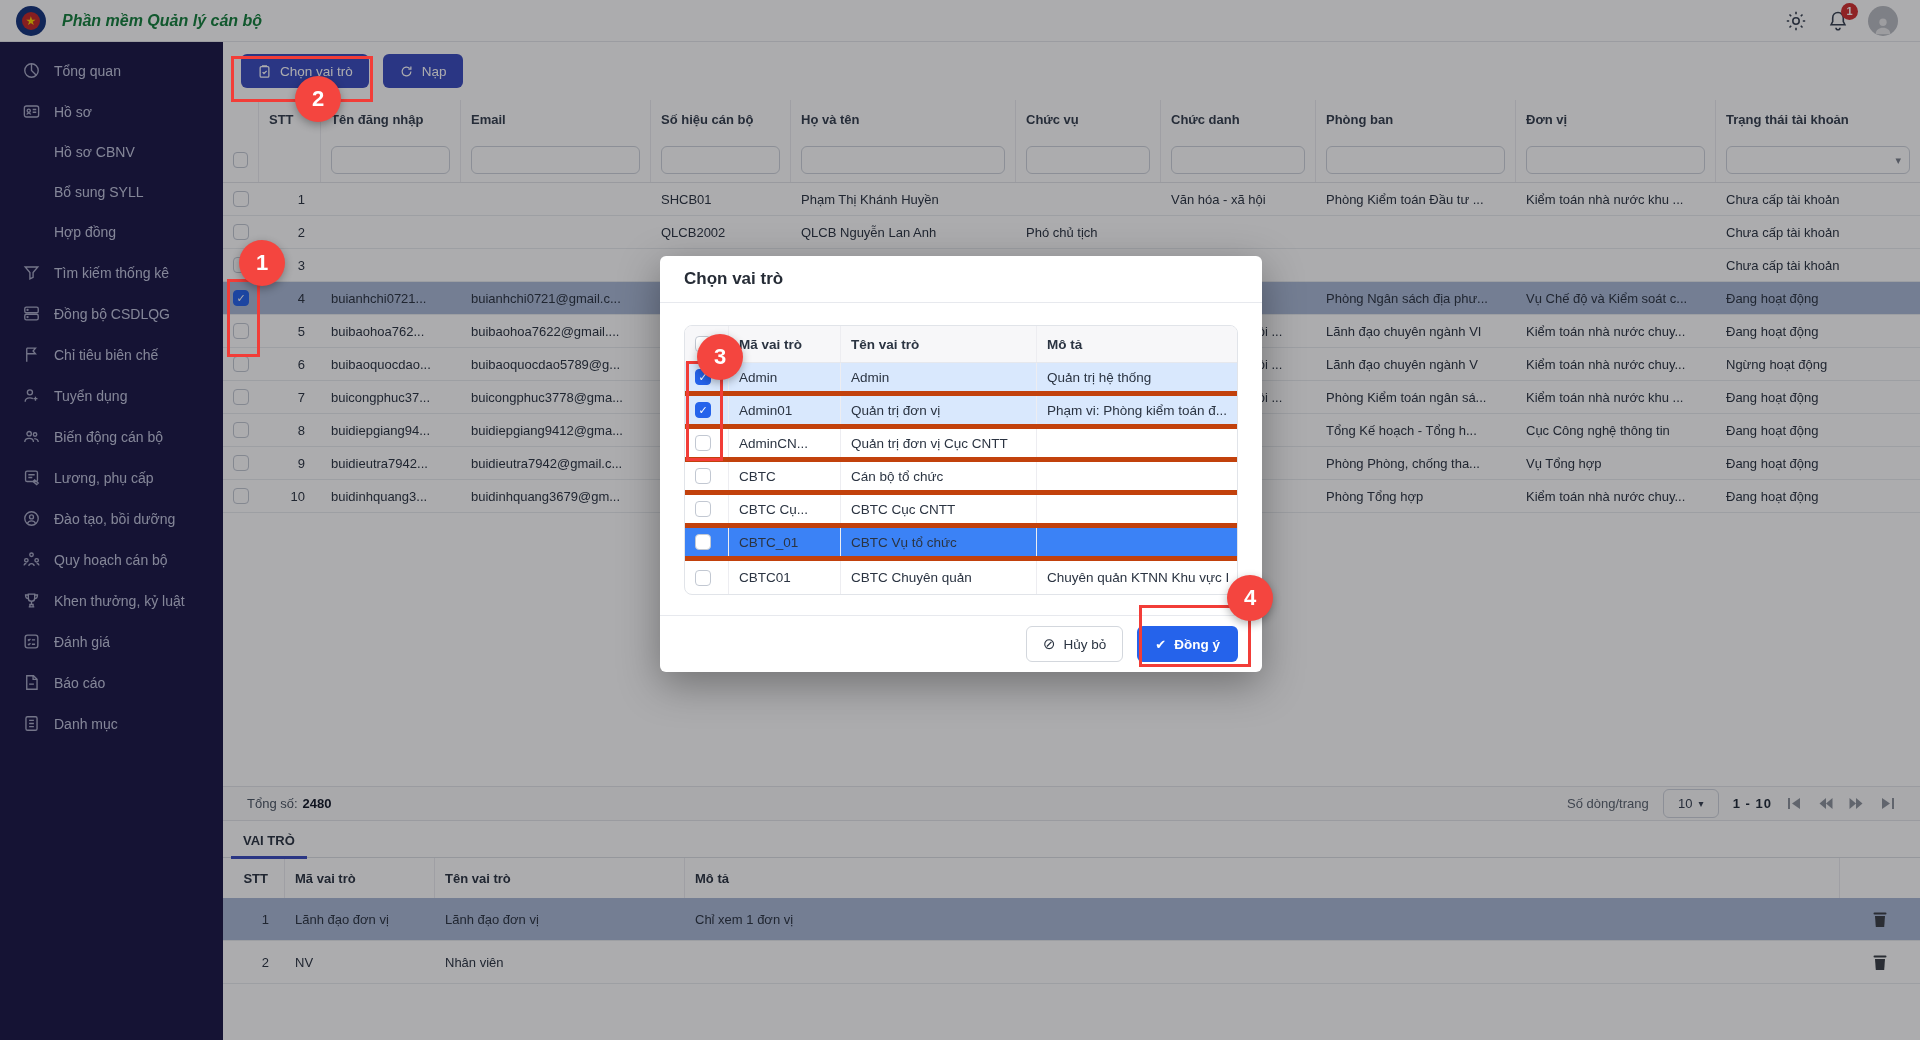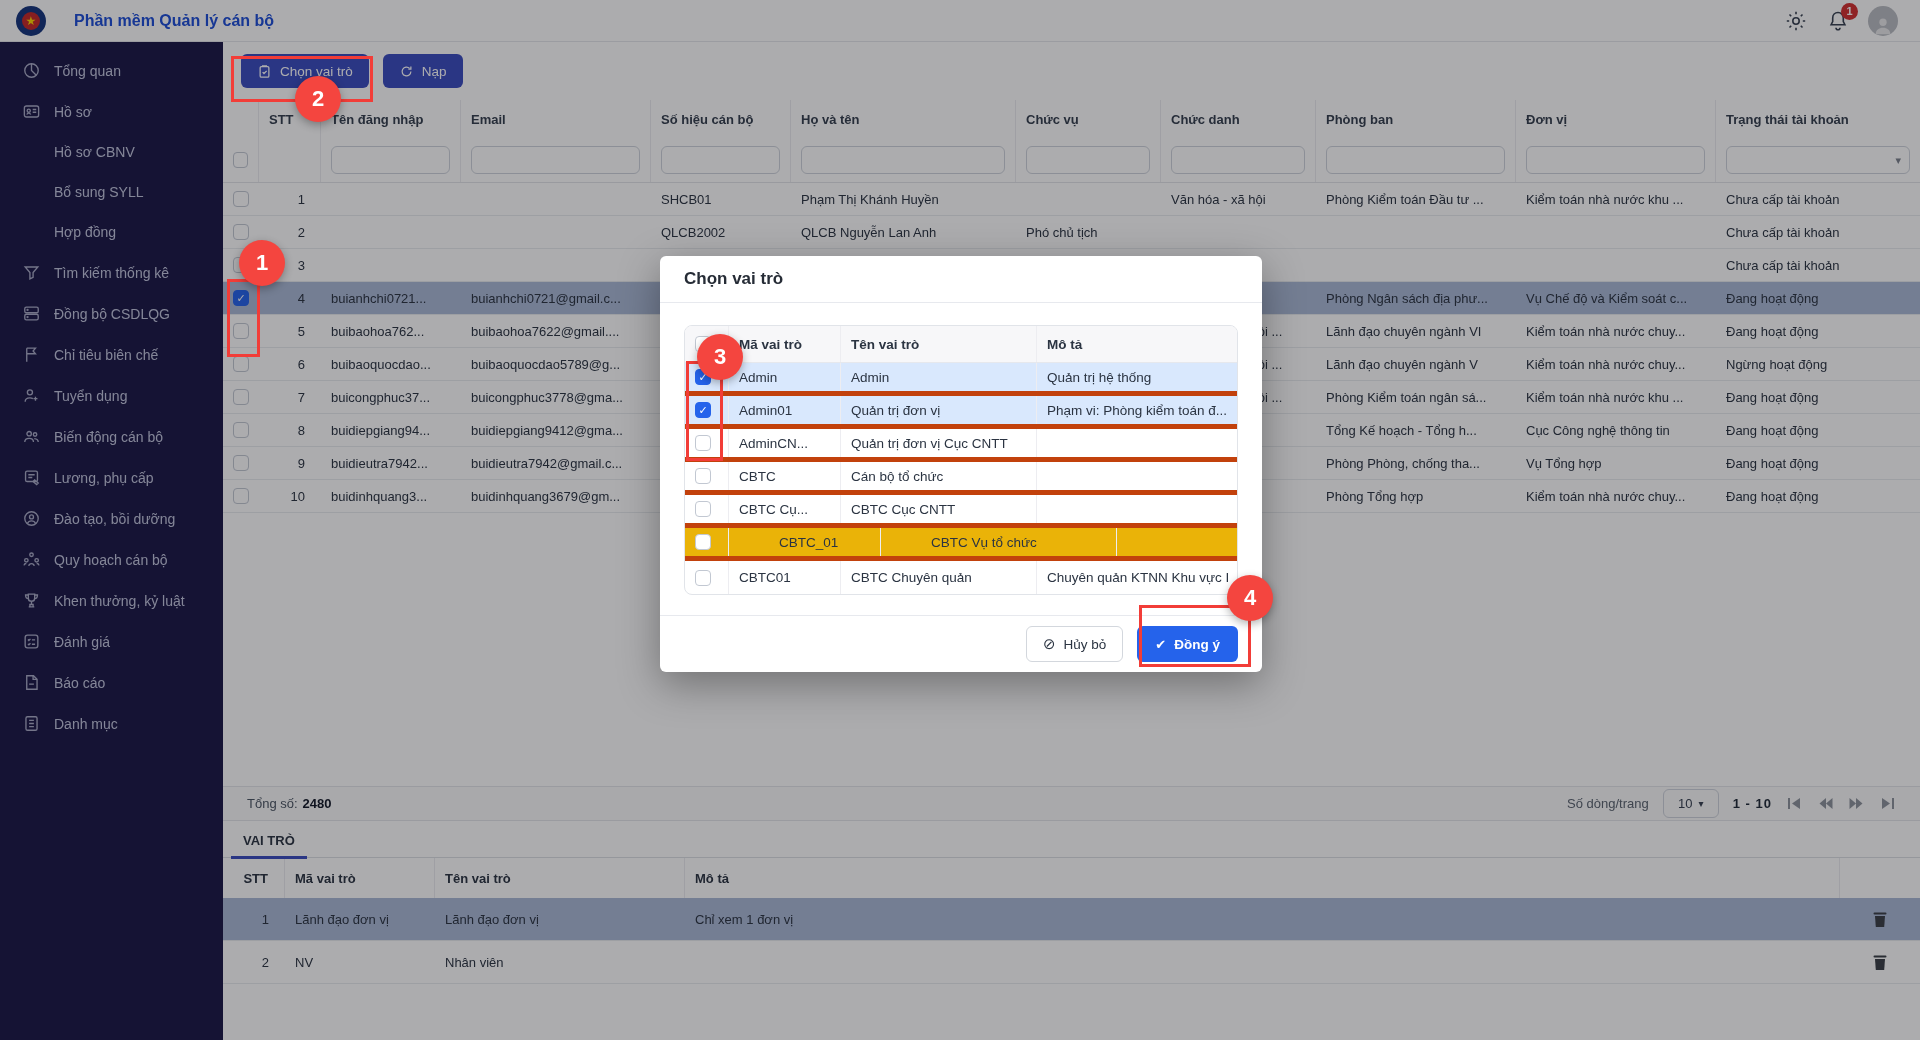--- a/index.html
+++ b/index.html
@@ -2,21 +2,21 @@
 <html><head>
 <meta charset="utf-8">
 <style>
   * { margin:0; padding:0; box-sizing:border-box; }
   html,body { width:1920px; height:1040px; overflow:hidden; font-family:"Liberation Sans","DejaVu Sans",sans-serif; background:#fff; }
 
   
   .topbar { position:absolute; left:0; top:0; width:1920px; height:42px; background:#ffffff; display:flex; align-items:center; z-index:1; border-bottom:1px solid #e5e7eb; }
   .logo { width:30px; height:30px; border-radius:50%; background:#15357d; margin-left:16px; display:flex; align-items:center; justify-content:center; flex:0 0 auto; }
   .logo-inner { width:18px; height:18px; border-radius:50%; background:#c62828; color:#ffd600; font-size:12px; line-height:18px; text-align:center; }
-  .app-title { margin-left:28px; font-size:16px; font-weight:bold; color:#1d4ed8; }
+  .app-title { margin-left:16px; font-size:16px; font-weight:bold; color:#15803d;font-style:italic; }
   .topbar-right { margin-left:auto; display:flex; align-items:center; gap:18px; padding-right:22px; }
   .tb-icon { width:24px; height:24px; color:#374151; position:relative; }
   .tb-icon svg { width:24px; height:24px; display:block; }
   .notif-badge { position:absolute; top:-6px; right:-8px; min-width:17px; height:17px; border-radius:9px; background:#d32f2f; color:#fff; font-size:11px; font-weight:bold; display:flex; align-items:center; justify-content:center; padding:0 4px; }
   .avatar { width:30px; height:30px; border-radius:50%; background:#b9bcc2; display:flex; align-items:flex-end; justify-content:center; overflow:hidden; }
 
   
   .sidebar { position:absolute; left:0; top:42px; width:259px; height:998px; background:#1b1847; z-index:1; padding-top:8px; }
   .side-item { height:41px; display:flex; align-items:center; color:#c3c6de; font-size:14px; cursor:pointer; padding:0 18px 0 22px; }
   .side-item .s-icon { width:20px; height:20px; margin-right:12px; opacity:.85; flex:0 0 auto; }
@@ -76,21 +76,21 @@
   .modal-body { padding:22px 24px 20px 24px; }
   .mtable { border:1px solid #e1e4e9; border-radius:8px; overflow:hidden; }
   .mgrid { display:grid; grid-template-columns:44px 112px 196px minmax(0,1fr); }
   .mgrid .c { border-right:1px solid #ededf1; font-size:13.5px; color:#2b3442; }
   .mgrid .c:last-child { border-right:none; }
   .mhead { height:37px; background:#f7f7f9; border-bottom:1px solid #e6e8ed; }
   .mhead .c { font-weight:bold; }
   .mrow { height:33px; border-bottom:5px solid #c2410c; }
   .mrow:last-child { border-bottom:none; }
   .mrow.checked { background:#d9e8fd; }
-  .mrow.hover { background:#eab308;gap:40px; }
+  .mrow.hover { background:#3b82f6; }
   .modal-footer { border-top:1px solid #e7e9ee; height:57px; display:flex; align-items:center; justify-content:flex-end; gap:14px; padding:0 24px; }
   .btn-cancel { height:36px; border:1px solid #d3d7dd; background:#fff; border-radius:6px; font-size:13.5px; font-family:inherit; color:#2b3442; display:flex; align-items:center; gap:8px; padding:0 16px; cursor:pointer; }
   .btn-ok { height:36px; border:none; background:#2563eb; border-radius:6px; font-size:13.5px; font-family:inherit; color:#fff; display:flex; align-items:center; gap:8px; padding:0 18px; cursor:pointer; font-weight:bold; }
 
   
   .rbox { position:absolute; border:3px solid #f23d38; z-index:60; }
   .rbadge { position:absolute; width:46px; height:46px; border-radius:50%; background:#f4453f; color:#fff; font-size:22px; font-weight:bold; display:flex; align-items:center; justify-content:center; z-index:61; box-shadow:0 3px 8px rgba(0,0,0,.3); }
 </style>
 </head>
 <body>

